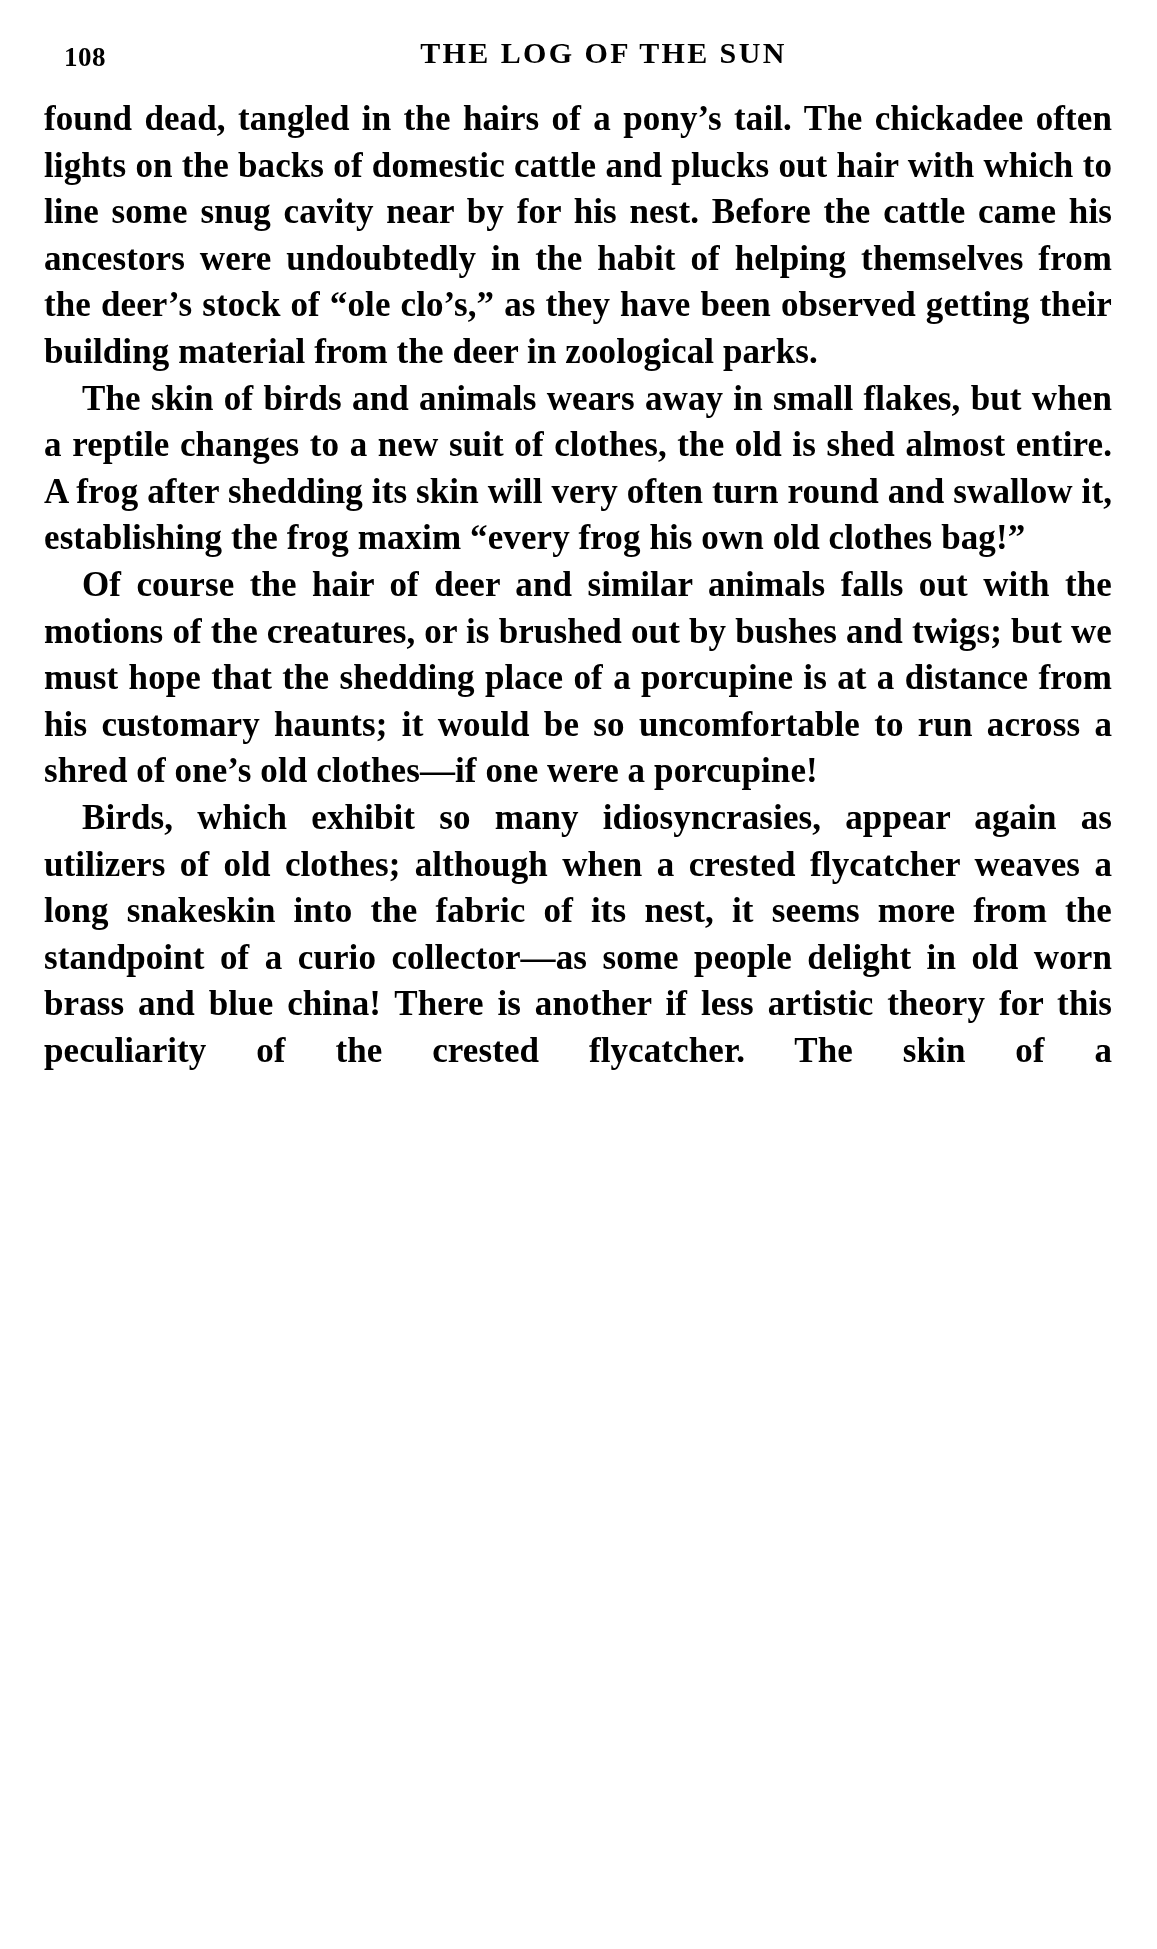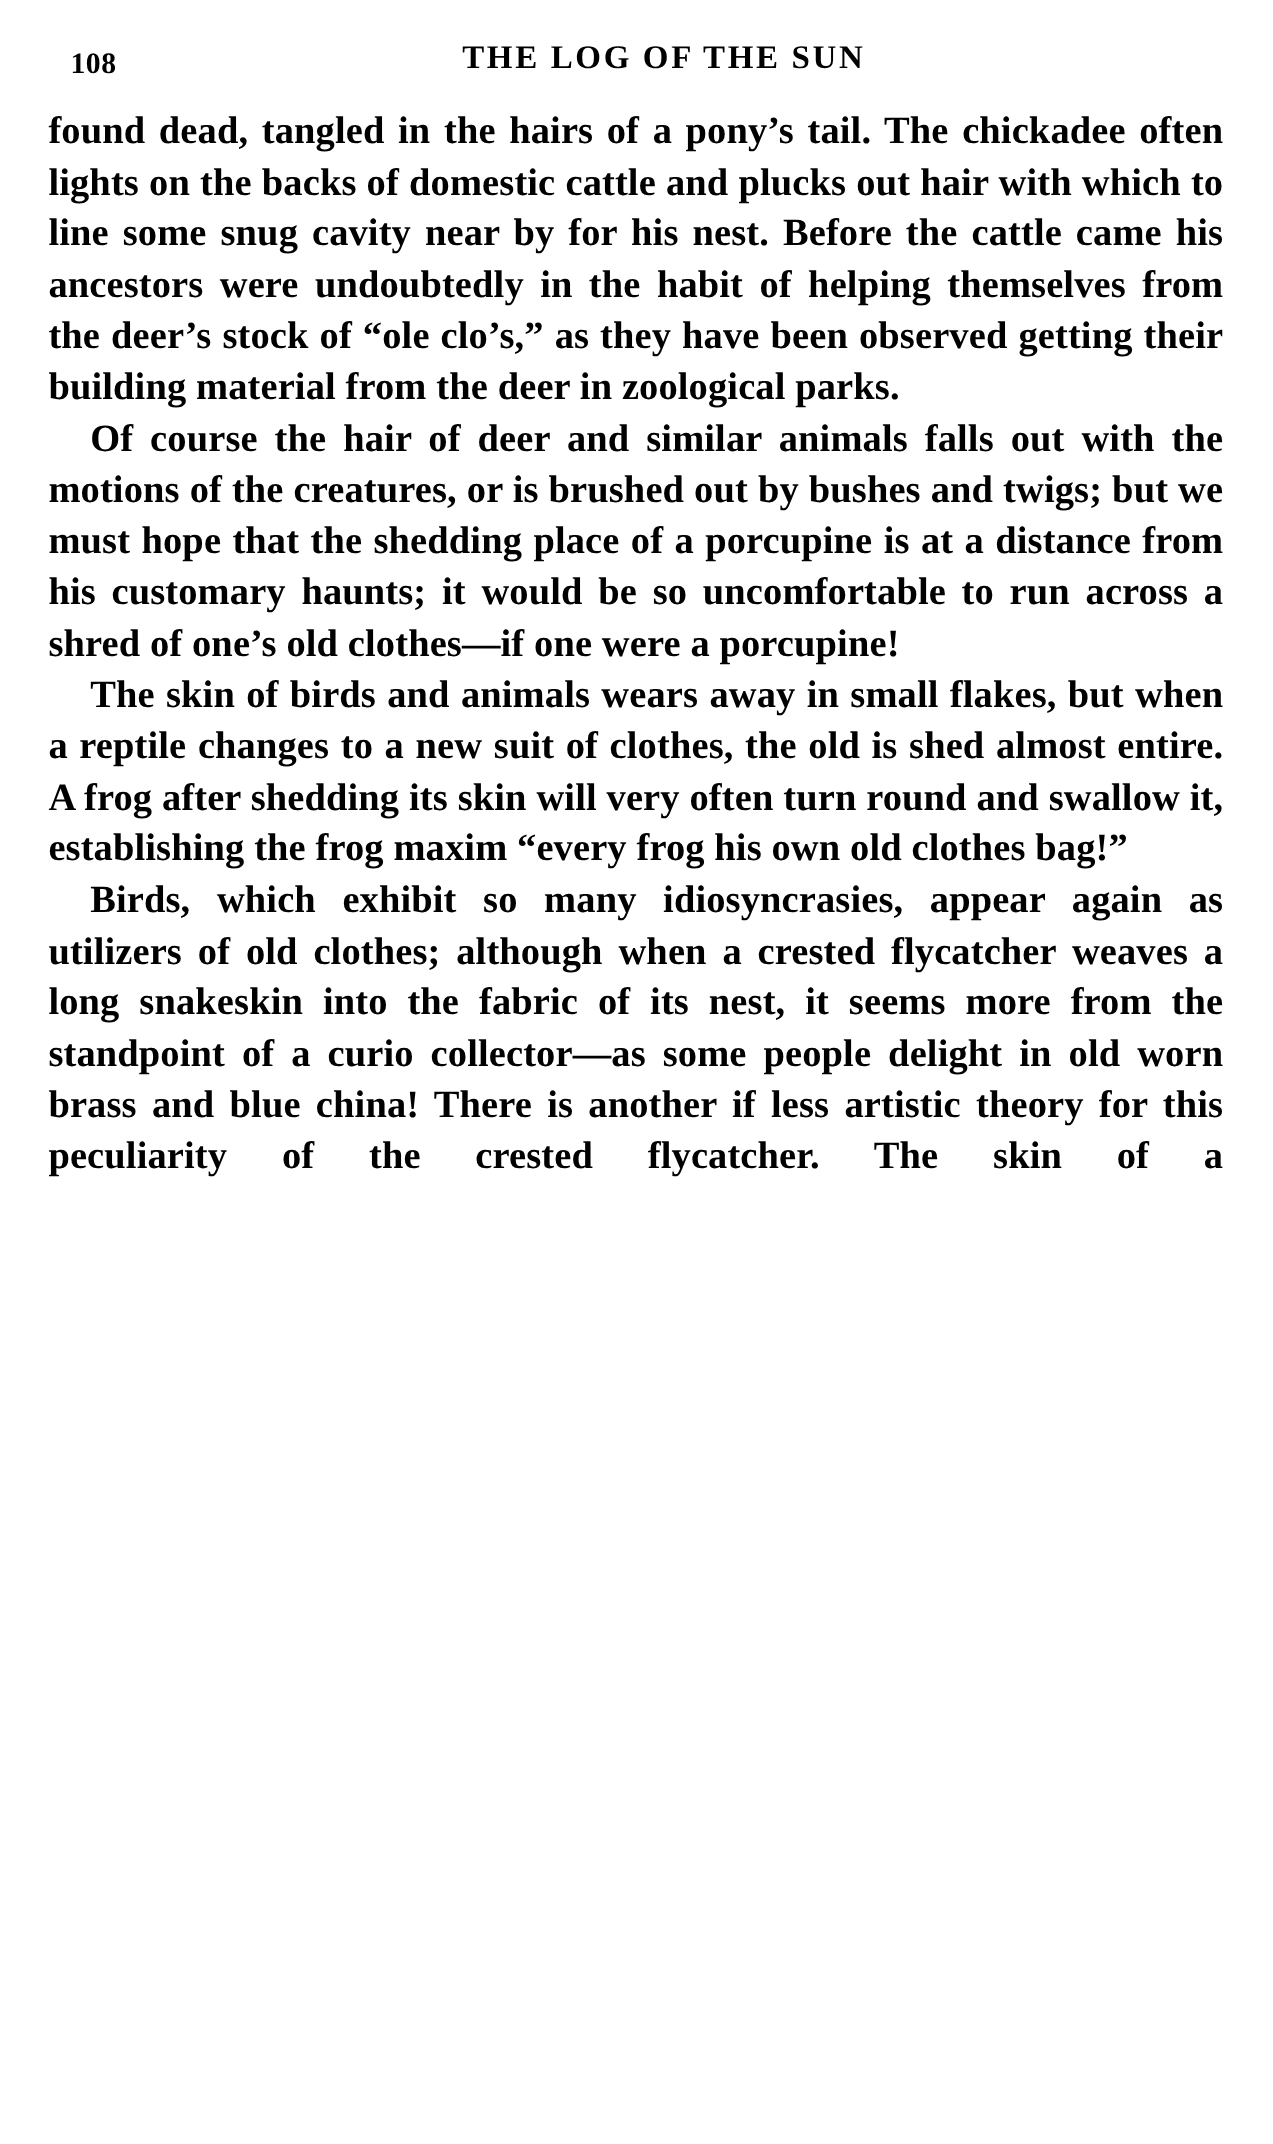--- a/index.html
+++ b/index.html
@@ -81,18 +81,18 @@
 
 <div class="page">
 
   <div class="header">
     <div class="folio">108</div>
     <div class="running-head">THE LOG OF THE SUN</div>
   </div>
 
   <div class="body-text">
     <p class="para">found dead, tangled in the hairs of a pony’s tail. The chickadee often lights on the backs of domestic cattle and plucks out hair with which to line some snug cavity near by for his nest.  Before the cattle came his ancestors were undoubtedly in the habit of helping themselves from the deer’s stock of “ole clo’s,” as they have been observed getting their building material from the deer in zoological parks.</p>
+    <p class="para indent">The skin of birds and animals wears away in small flakes, but when a reptile changes to a new suit of clothes, the old is shed almost entire.  A frog after shedding its skin will very often turn round and swallow it, establishing the frog maxim “every frog his own old clothes bag!”</p>
     <p class="para indent">Of course the hair of deer and similar animals falls out with the motions of the creatures, or is brushed out by bushes and twigs; but we must hope that the shedding place of a porcupine is at a distance from his customary haunts; it would be so uncomfortable to run across a shred of one’s old clothes—if one were a porcupine!</p>
-    <p class="para indent">The skin of birds and animals wears away in small flakes, but when a reptile changes to a new suit of clothes, the old is shed almost entire.  A frog after shedding its skin will very often turn round and swallow it, establishing the frog maxim “every frog his own old clothes bag!”</p>
     <p class="para indent cut">Birds, which exhibit so many idiosyncrasies, appear again as utilizers of old clothes; although when a crested flycatcher weaves a long snakeskin into the fabric of its nest, it seems more from the standpoint of a curio collector—as some people delight in old worn brass and blue china!  There is another if less artistic theory for this peculiarity of the crested flycatcher.  The skin of a</p>
   </div>
 
 </div>
 
 </body></html>

